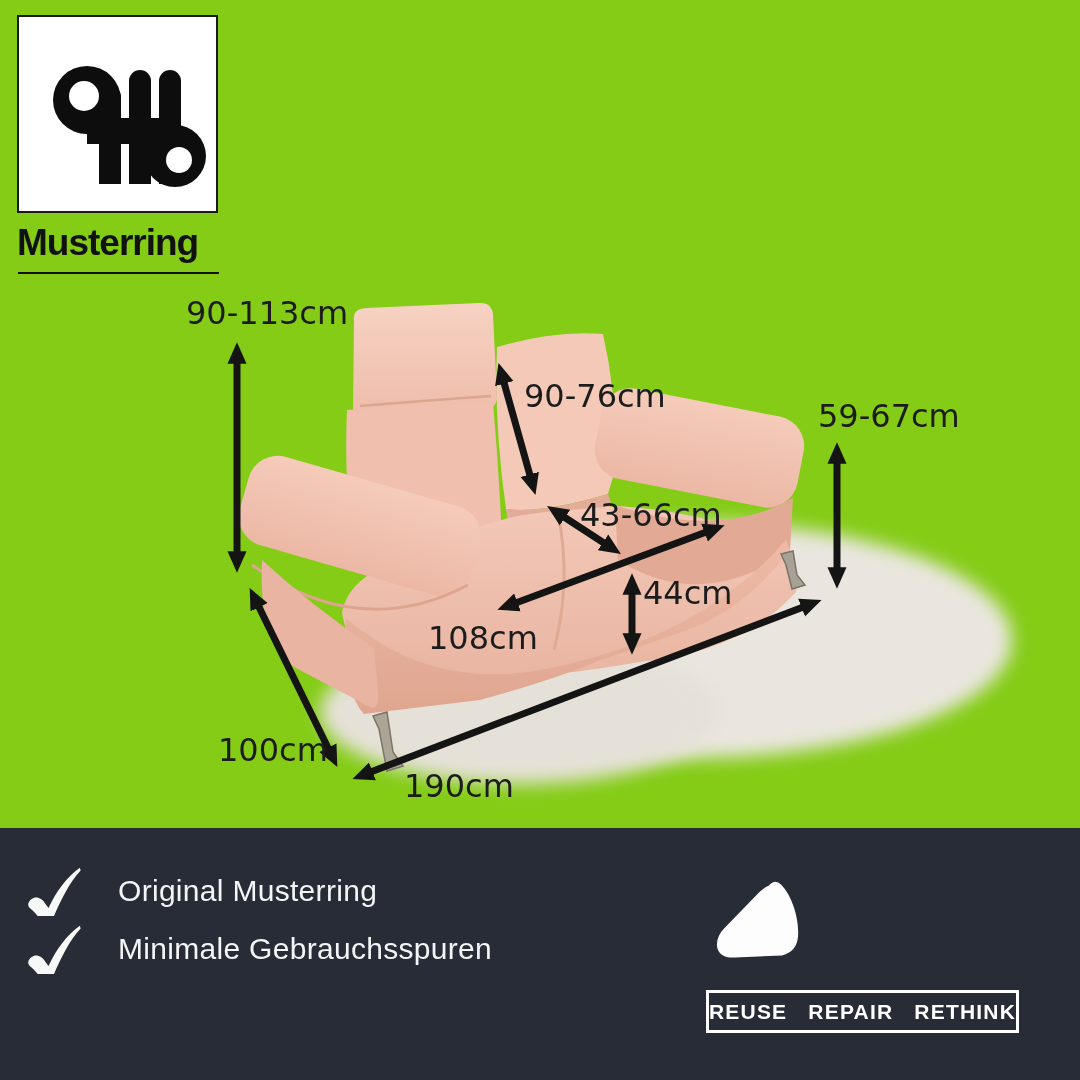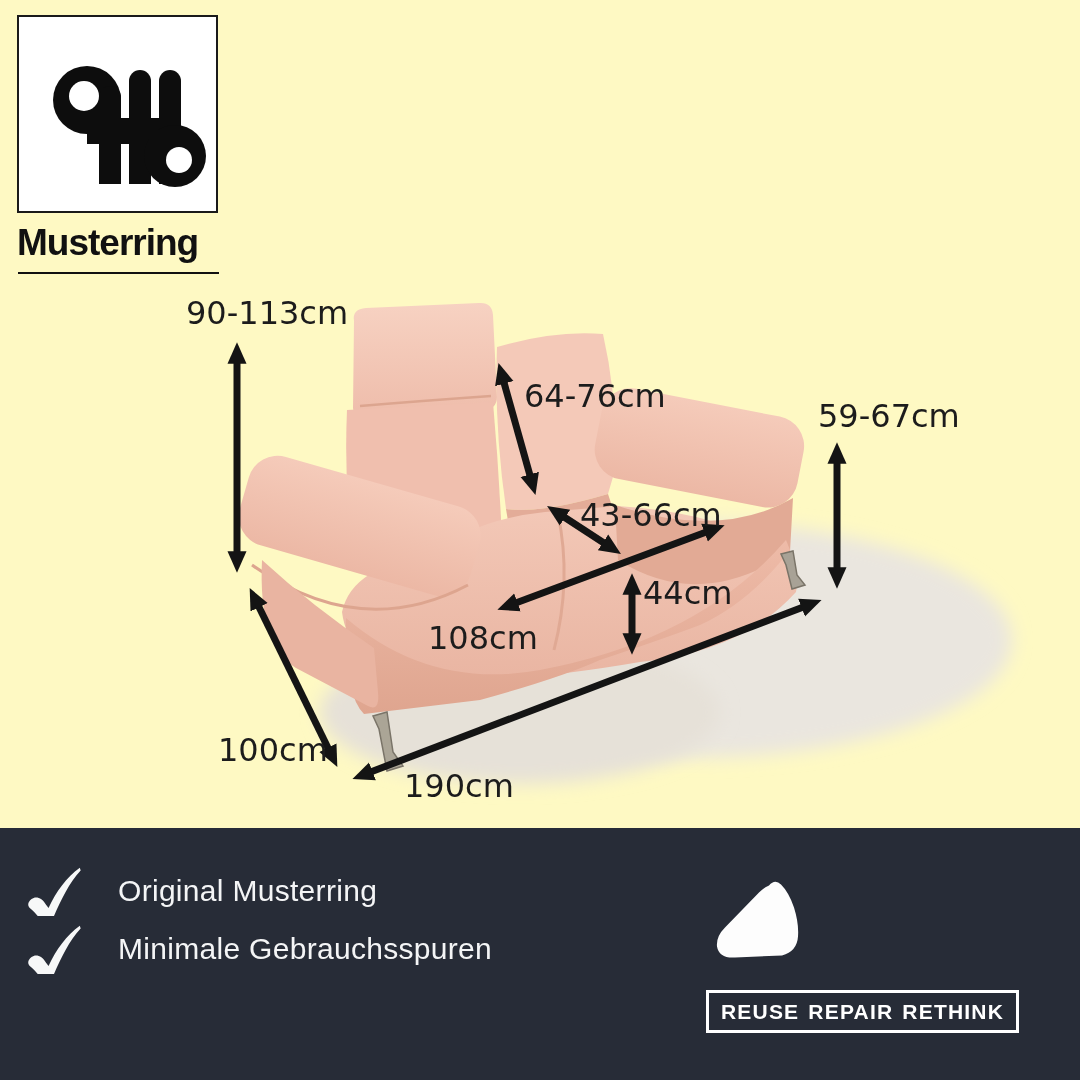--- a/index.html
+++ b/index.html
@@ -1,17 +1,17 @@
 <!DOCTYPE html>
 <html style="--bar-bg: #272c37; --text-on-dark: #f4f5f6; --label-color: #1c1c1c; --arrow-color: #141414; --sofa-pink: #f1c3b2; --sofa-pink-light: #f6d0c0; --sofa-pink-shadow: #dda68f; --rug: #e9e5de;"><head>
 <meta charset="utf-8">
 <style>
   html,body{margin:0;padding:0;background:#ffffff;}
   #stage{position:relative;width:1080px;height:1080px;overflow:hidden;
-         background:#fef9c3;font-family:"DejaVu Sans","Liberation Sans",sans-serif;}
+         background:#84cc16;font-family:"DejaVu Sans","Liberation Sans",sans-serif;}
 
   
   .logo-box{position:absolute;left:17px;top:15px;width:201px;height:198px;
             border:2px solid #1a1a1a;background:#fff;box-sizing:border-box;}
   .logo-mark{position:absolute;left:32px;top:36px;width:160px;height:146px;}
   .brand-name{position:absolute;left:17px;top:222px;width:204px;
               font-family:"Liberation Sans",sans-serif;
               font-size:37px;font-weight:700;letter-spacing:-1px;color:#111;}
   .brand-rule{position:absolute;left:18px;top:272px;width:201px;height:2px;background:#111;}
 
@@ -38,21 +38,21 @@
   .feature svg{width:58px;height:50px;flex:0 0 58px;}
   .feature .f-label{margin-left:36px;font-size:30px;letter-spacing:.3px;
           color:var(--text-on-dark,#f4f5f6);font-family:"Liberation Sans",sans-serif;}
 
   .pebble{position:absolute;left:712px;top:50px;width:92px;height:86px;}
   .revive-word{position:absolute;left:816px;top:70px;
           font-family:"Liberation Sans",sans-serif;
           font-size:64px;font-weight:800;letter-spacing:-3px;color:#fdfdfd;}
   .tagline{position:absolute;left:706px;top:162px;width:313px;height:43px;
           border:3px solid #ffffff;box-sizing:border-box;
-          display:flex;align-items:center;justify-content:center;gap:9px;
+          display:flex;align-items:center;justify-content:center;gap:21px;
           color:#ffffff;font-family:"Liberation Sans",sans-serif;
           font-size:21px;letter-spacing:1.2px;white-space:nowrap;}
   .tagline .bold{font-weight:700;}
   .tagline .reg{font-weight:700;}
 </style>
 </head>
 <body>
 
 <div id="stage">
 
@@ -142,21 +142,21 @@
       <line x1="368" y1="773" x2="806" y2="606" marker-start="url(#ah)" marker-end="url(#ah)"></line>
       <line x1="503" y1="379" x2="531" y2="479" marker-start="url(#ah)" marker-end="url(#ah)"></line>
       <line x1="561" y1="515" x2="607" y2="545" marker-start="url(#ah)" marker-end="url(#ah)"></line>
       <line x1="513" y1="604" x2="709" y2="531" marker-start="url(#ah)" marker-end="url(#ah)"></line>
       <line x1="632" y1="590" x2="632" y2="638" marker-start="url(#ah)" marker-end="url(#ah)"></line>
       <line x1="837" y1="459" x2="837" y2="572" marker-start="url(#ah)" marker-end="url(#ah)"></line>
     </g>
   </svg>
 
   <div class="dim height">90-113cm</div>
-  <div class="dim backrest">64-76cm</div>
+  <div class="dim backrest">90-76cm</div>
   <div class="dim armrest">59-67cm</div>
   <div class="dim seat-depth">43-66cm</div>
   <div class="dim seat-height">44cm</div>
   <div class="dim seat-width">108cm</div>
   <div class="dim depth">100cm</div>
   <div class="dim width">190cm</div>
 
   <div class="footer">
     <div class="features">
       <div class="feature">

